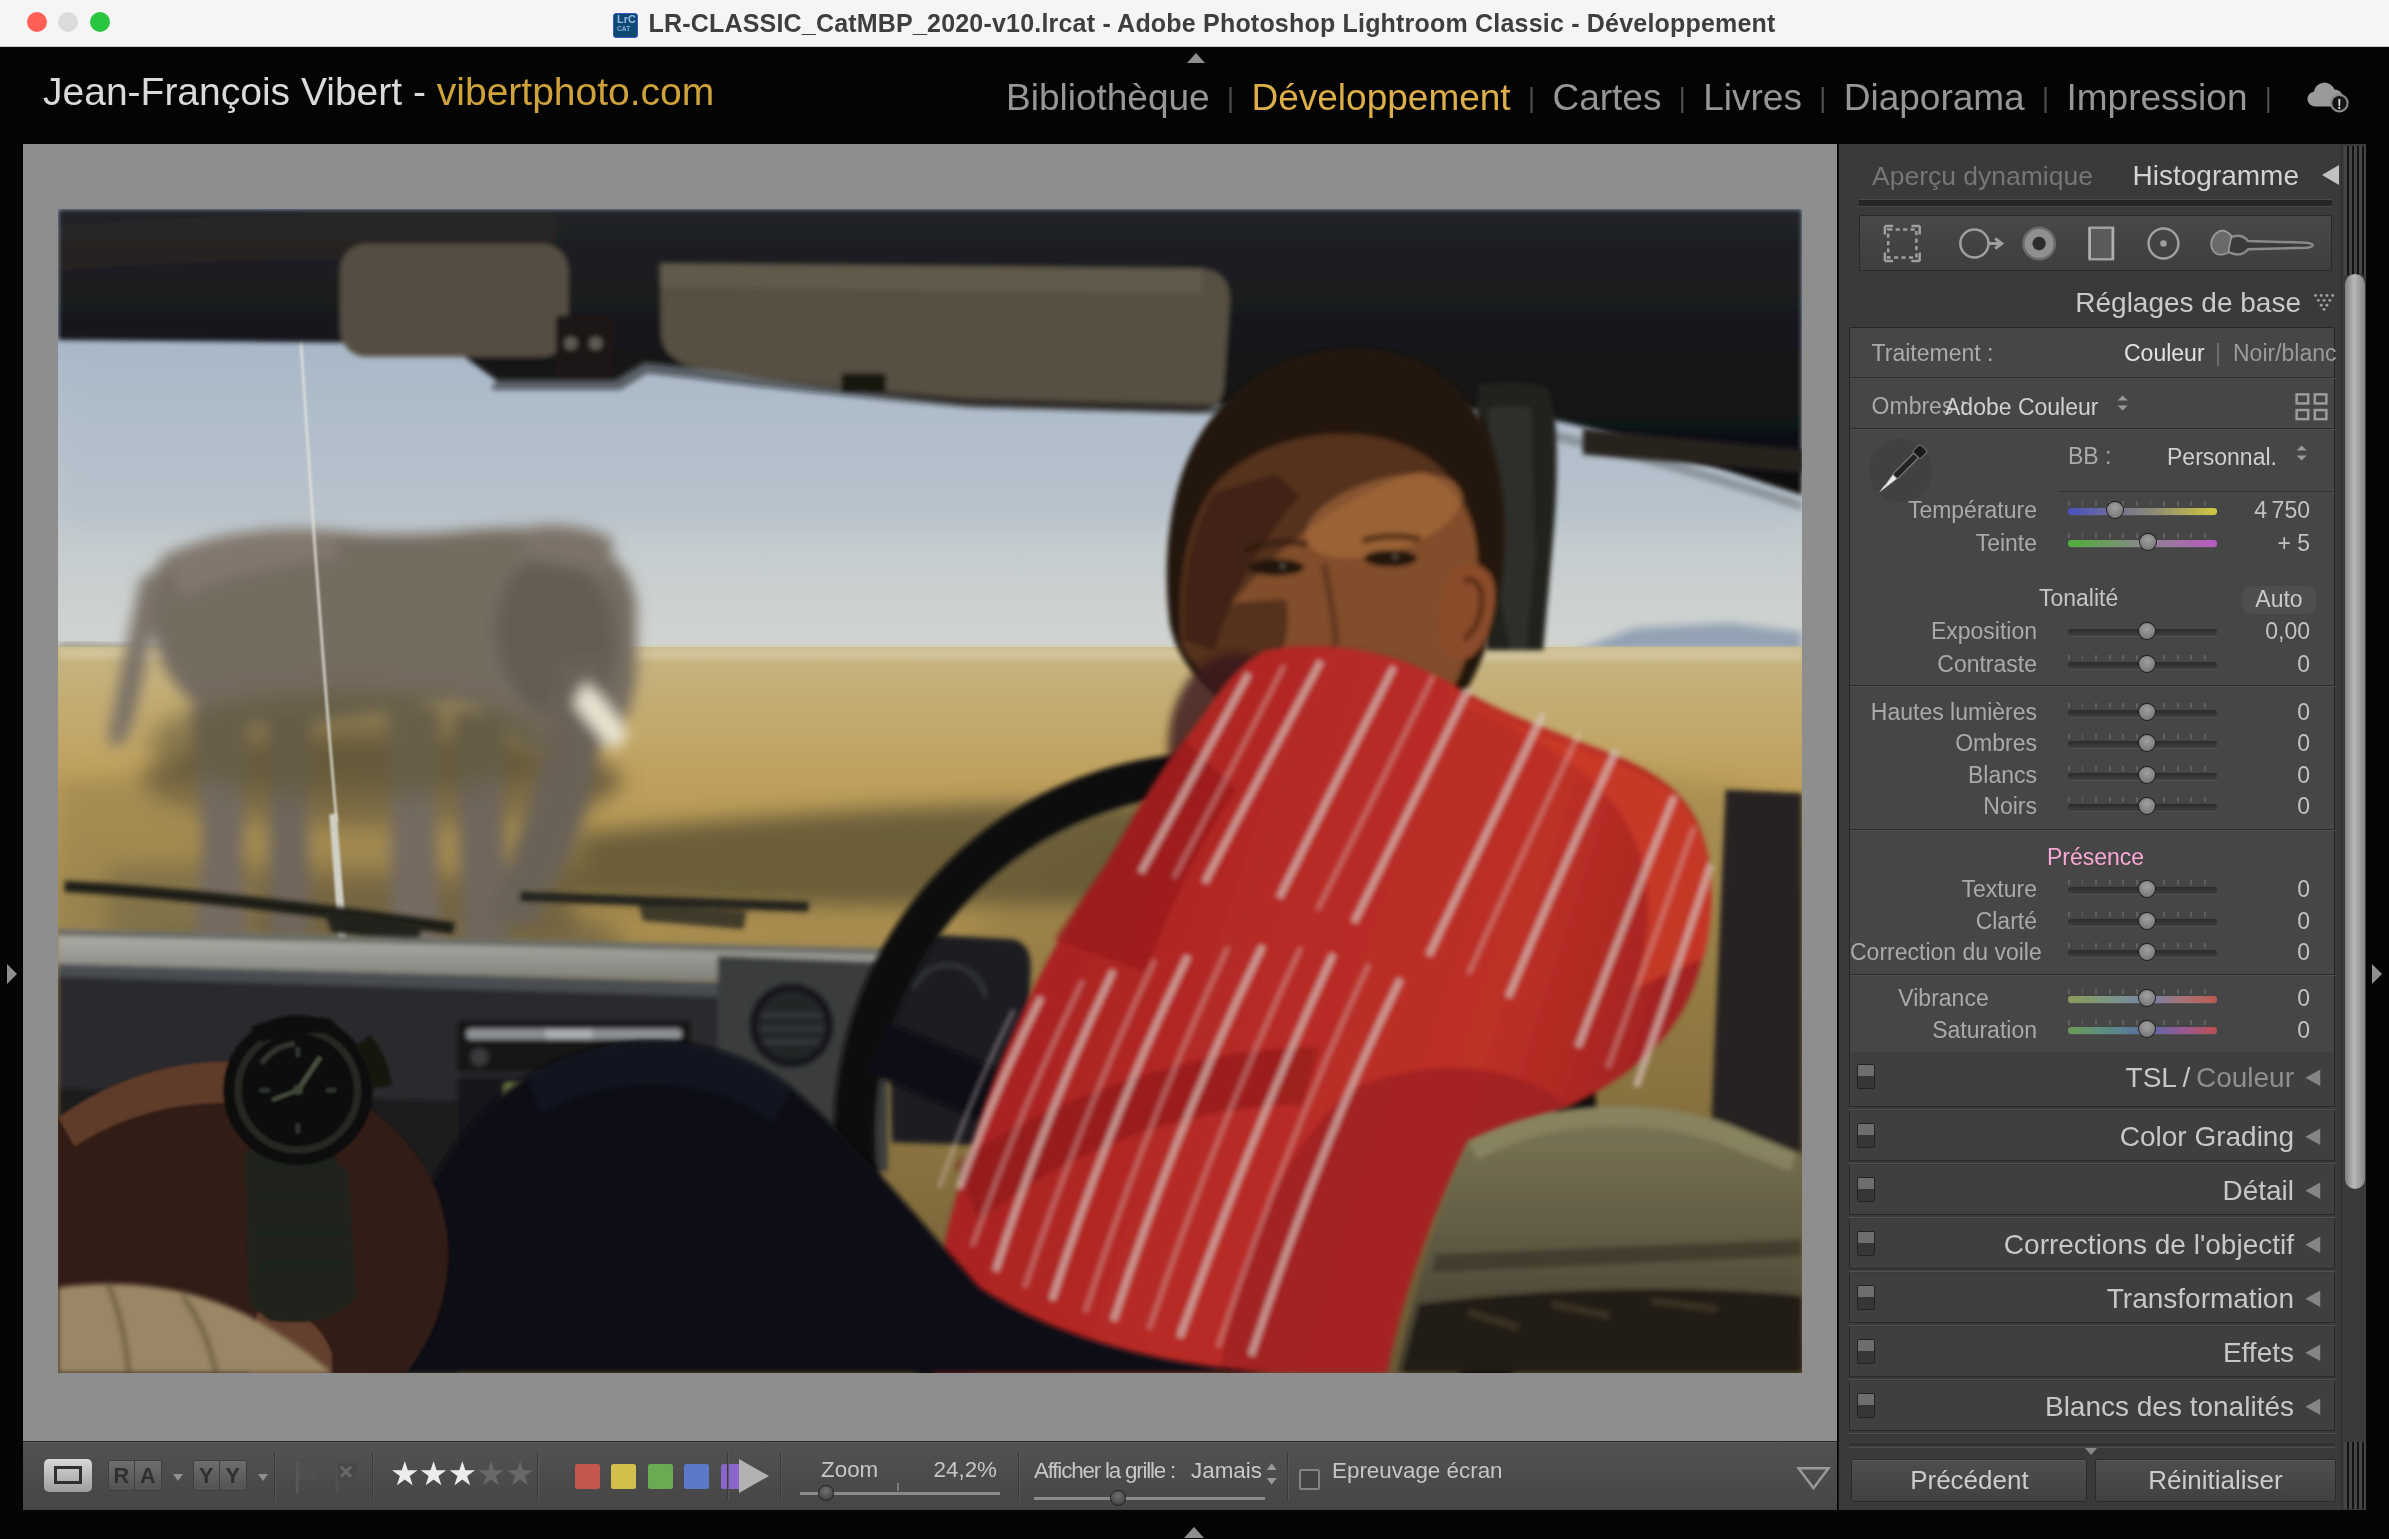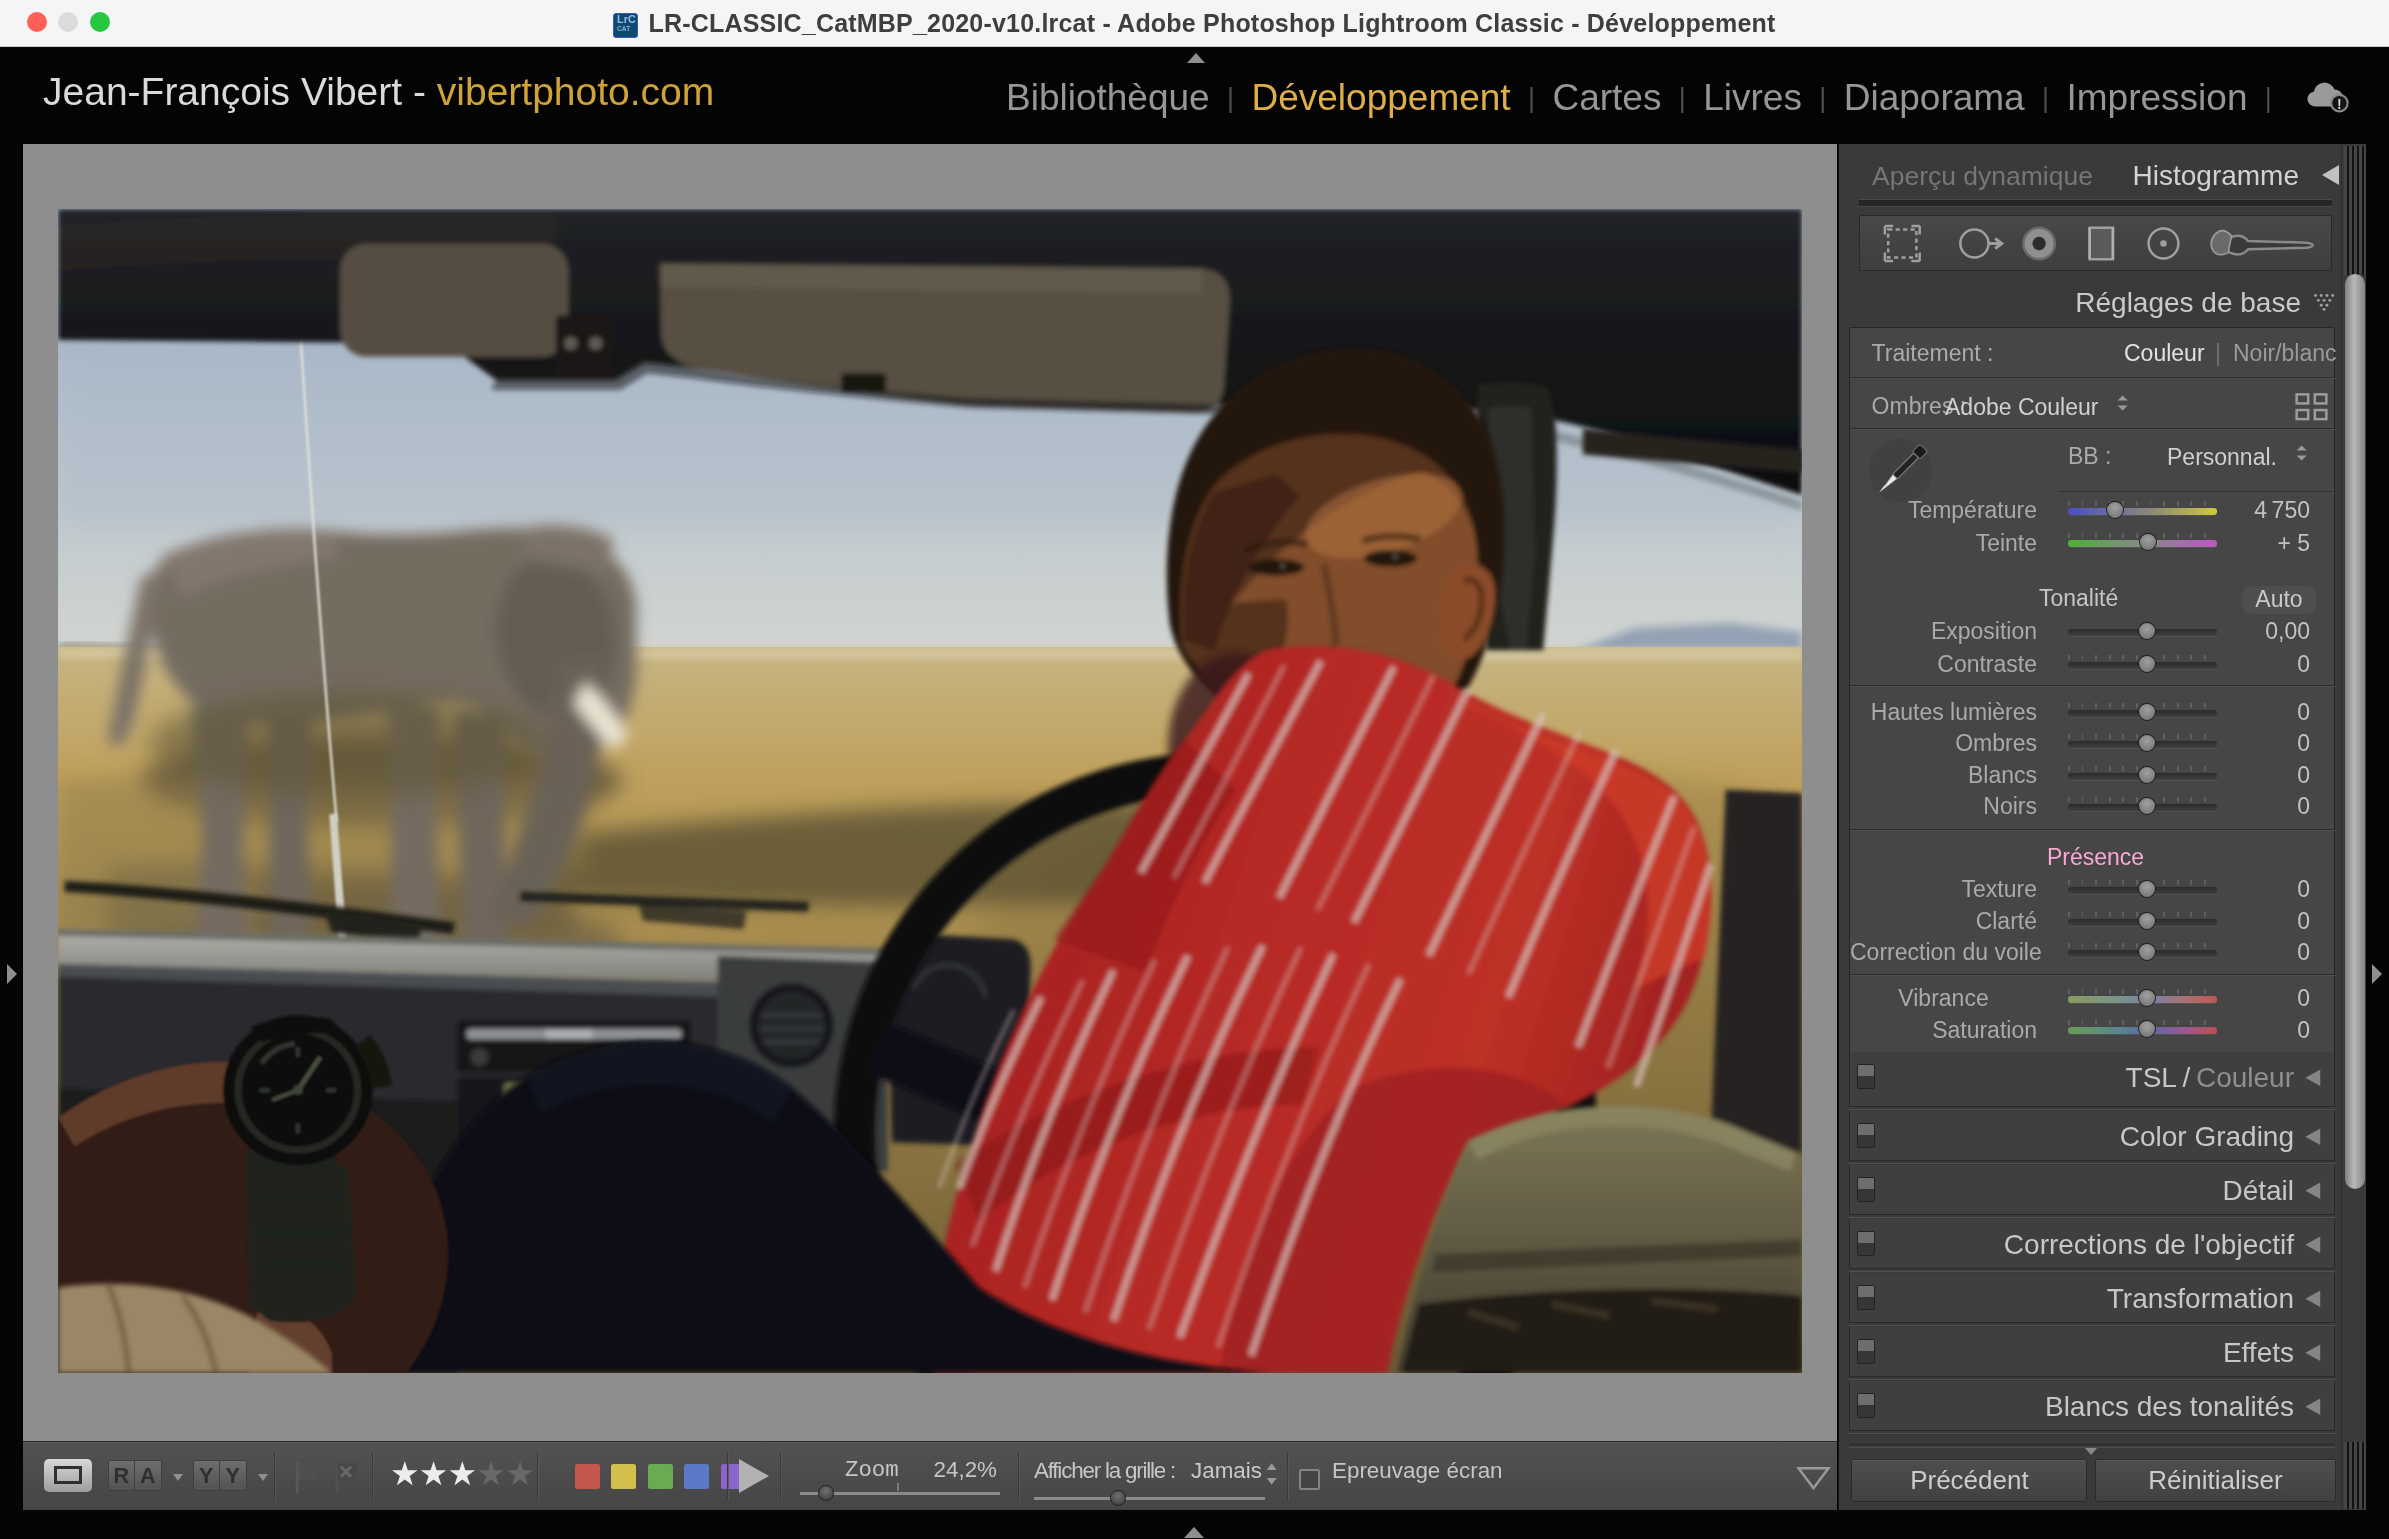--- a/index.html
+++ b/index.html
@@ -358,21 +358,21 @@
       <div class="tb" style="left:367px; top:11.6px; font-size:33px; letter-spacing:-0.8px; color:#ececec;">★★★<span style="color:#686868;">★★</span></div>
       <div class="vsep" style="left:514px;"></div>
       <div class="tb" style="left:552px; top:22.4px; width:25px; height:25px; background:#c4564e; border-radius:2.5px;"></div>
       <div class="tb" style="left:588px; top:22.4px; width:25px; height:25px; background:#d3c04c; border-radius:2.5px;"></div>
       <div class="tb" style="left:625px; top:22.4px; width:25px; height:25px; background:#6aaa52; border-radius:2.5px;"></div>
       <div class="tb" style="left:661px; top:22.4px; width:25px; height:25px; background:#5a79c8; border-radius:2.5px;"></div>
       <div class="tb" style="left:698px; top:22.4px; width:25px; height:25px; background:#8a66cc; border-radius:2.5px;"></div>
       <div class="vsep" style="left:704px;"></div>
       <div class="tb" style="left:716px; top:17.4px; width:0; height:0; border-top:17.4px solid transparent; border-bottom:17.4px solid transparent; border-left:30px solid #b2b2b2;"></div>
       <div class="vsep" style="left:757px;"></div>
-      <div class="tb" style="left:822px; top:15px;font-family:Liberation Mono, monospace;">Zoom</div>
+      <div class="tb" style="left:798px; top:15px;">Zoom</div>
       <div class="tb" style="left:871px; top:15px; width:103px; text-align:right;">24,2%</div>
       <div class="tb" style="left:777px; top:50px; width:200px; height:2.5px; background:#8a8a8a;"></div>
       <div class="tb" style="left:874px; top:41px; width:1.7px; height:7.5px; background:#7c7c7c;"></div>
       <div class="tb" style="left:795px; top:43px; width:15.8px; height:15.8px; border-radius:50%; background:radial-gradient(circle at 50% 35%,#707070,#383838); border:1.7px solid #222;"></div>
       <div class="vsep" style="left:995px;"></div>
       <div class="tb" style="left:1011px; top:15.8px; letter-spacing:-1.2px;">Afficher la grille :</div>
       <div class="tb" style="left:1168px; top:15.8px; color:#c9c9c9;">Jamais</div>
       <svg class="tb" style="left:1242px; top:18px;" width="13.3" height="28" viewBox="0 0 16 34">
           <path d="M8 4 L14 12 H2 Z" fill="#9a9a9a"></path>
           <path d="M8 30 L14 22 H2 Z" fill="#9a9a9a"></path>

